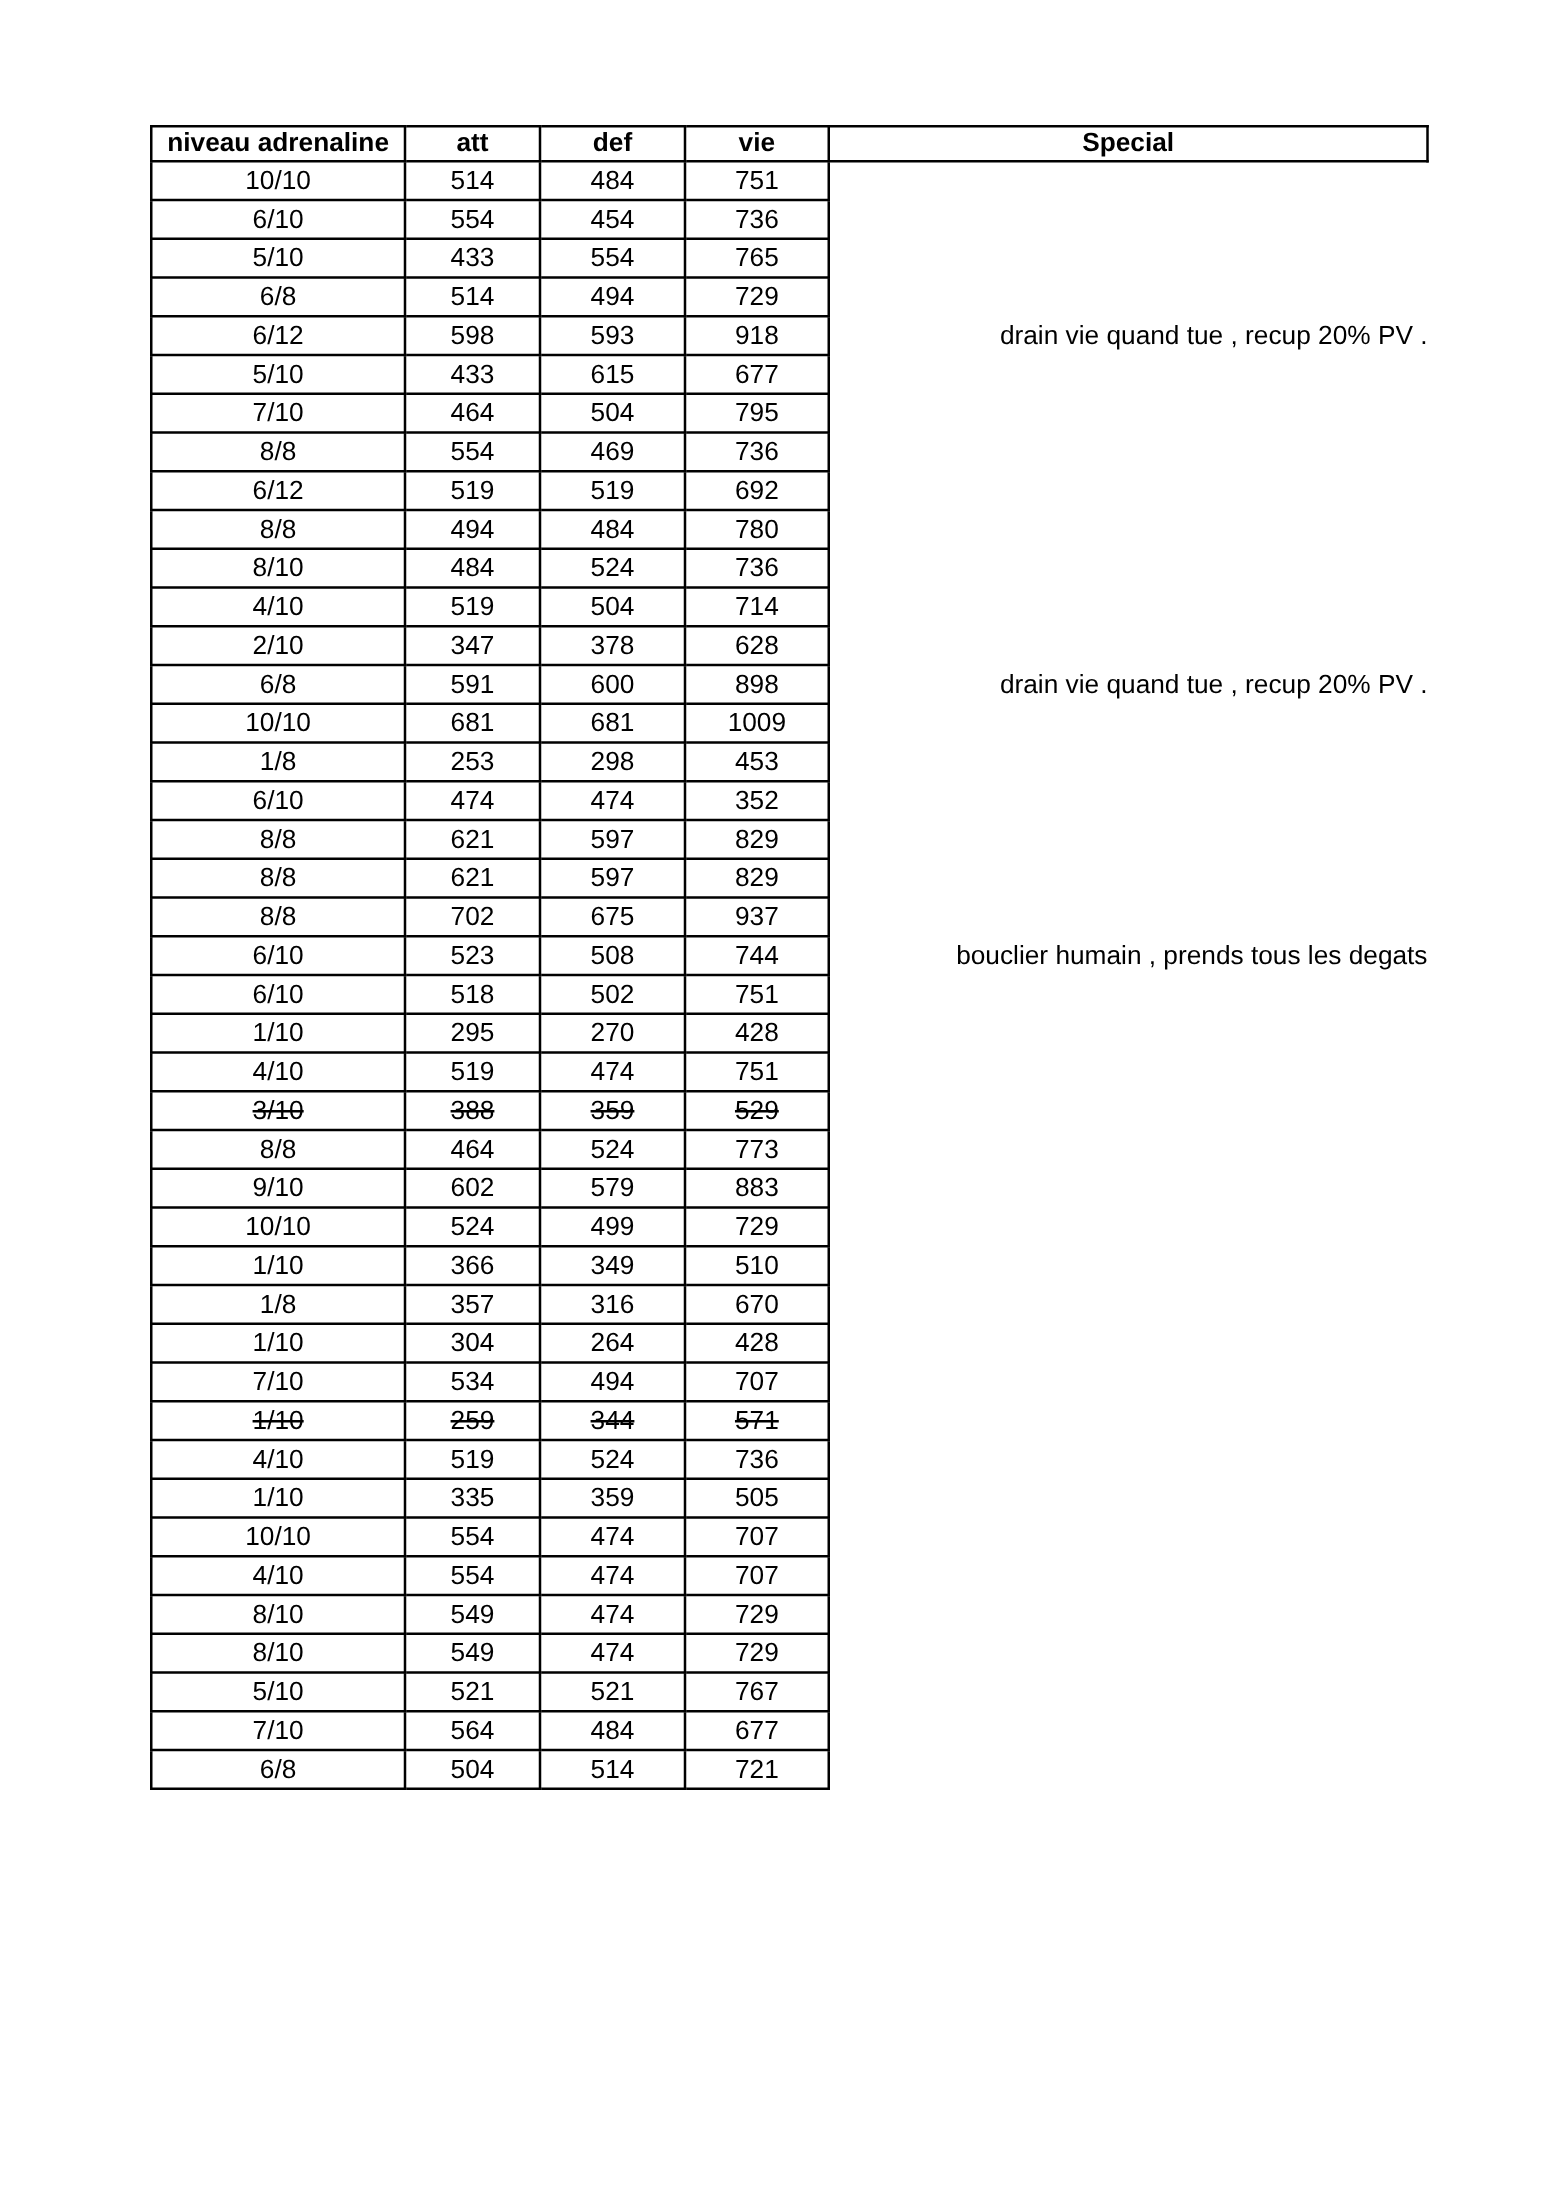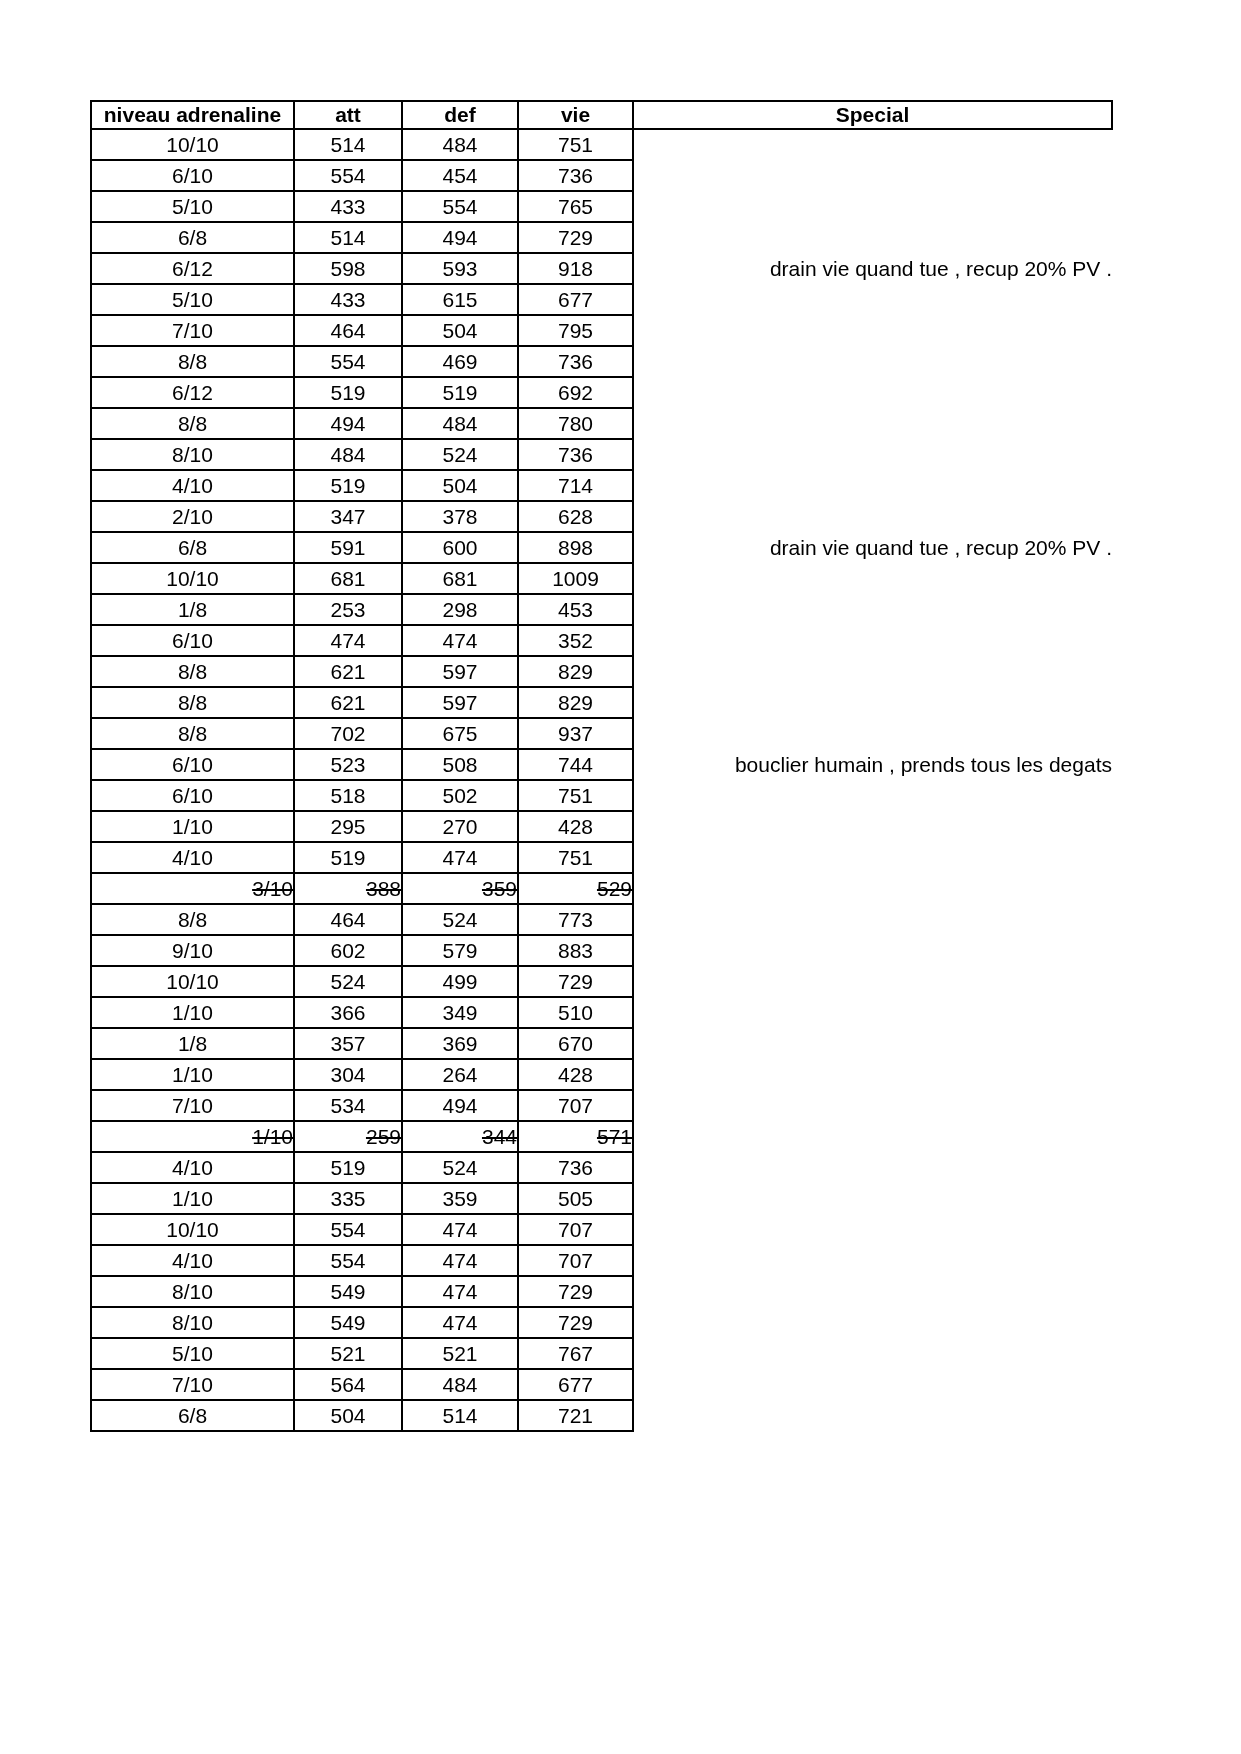--- a/index.html
+++ b/index.html
@@ -9,21 +9,21 @@
   }
   body {
     width: 1241px;
     height: 1754px;
     position: relative;
     font-family: "Liberation Sans", sans-serif;
     color: #000000;
   }
   .stats-table-wrap {
     position: absolute;
-    left: 90px;
+    left: 120px;
     top: 100px;
   }
   table.stats {
     border-collapse: collapse;
     table-layout: fixed;
     font-size: 21px;
     color: #000000;
   }
   col.c-niveau  { width: 203px; }
   col.c-att     { width: 108px; }
@@ -48,21 +48,20 @@
     text-align: center;
     vertical-align: middle;
     padding: 0;
   }
   table.stats td.special-cell {
     border: none;
     text-align: right;
   }
   table.stats tr.struck td.num {
     text-decoration: line-through;
-    text-align: right;
   }
 </style>
 </head>
 <body>
 
 <div class="stats-table-wrap">
   <table class="stats">
     <colgroup>
       <col class="c-niveau">
       <col class="c-att">
@@ -279,21 +278,21 @@
         <tr>
     <td class="num">1/10</td>
     <td class="num">366</td>
     <td class="num">349</td>
     <td class="num">510</td>
     <td class="special-cell"></td>
   </tr>
         <tr>
     <td class="num">1/8</td>
     <td class="num">357</td>
-    <td class="num">369</td>
+    <td class="num">316</td>
     <td class="num">670</td>
     <td class="special-cell"></td>
   </tr>
         <tr>
     <td class="num">1/10</td>
     <td class="num">304</td>
     <td class="num">264</td>
     <td class="num">428</td>
     <td class="special-cell"></td>
   </tr>

